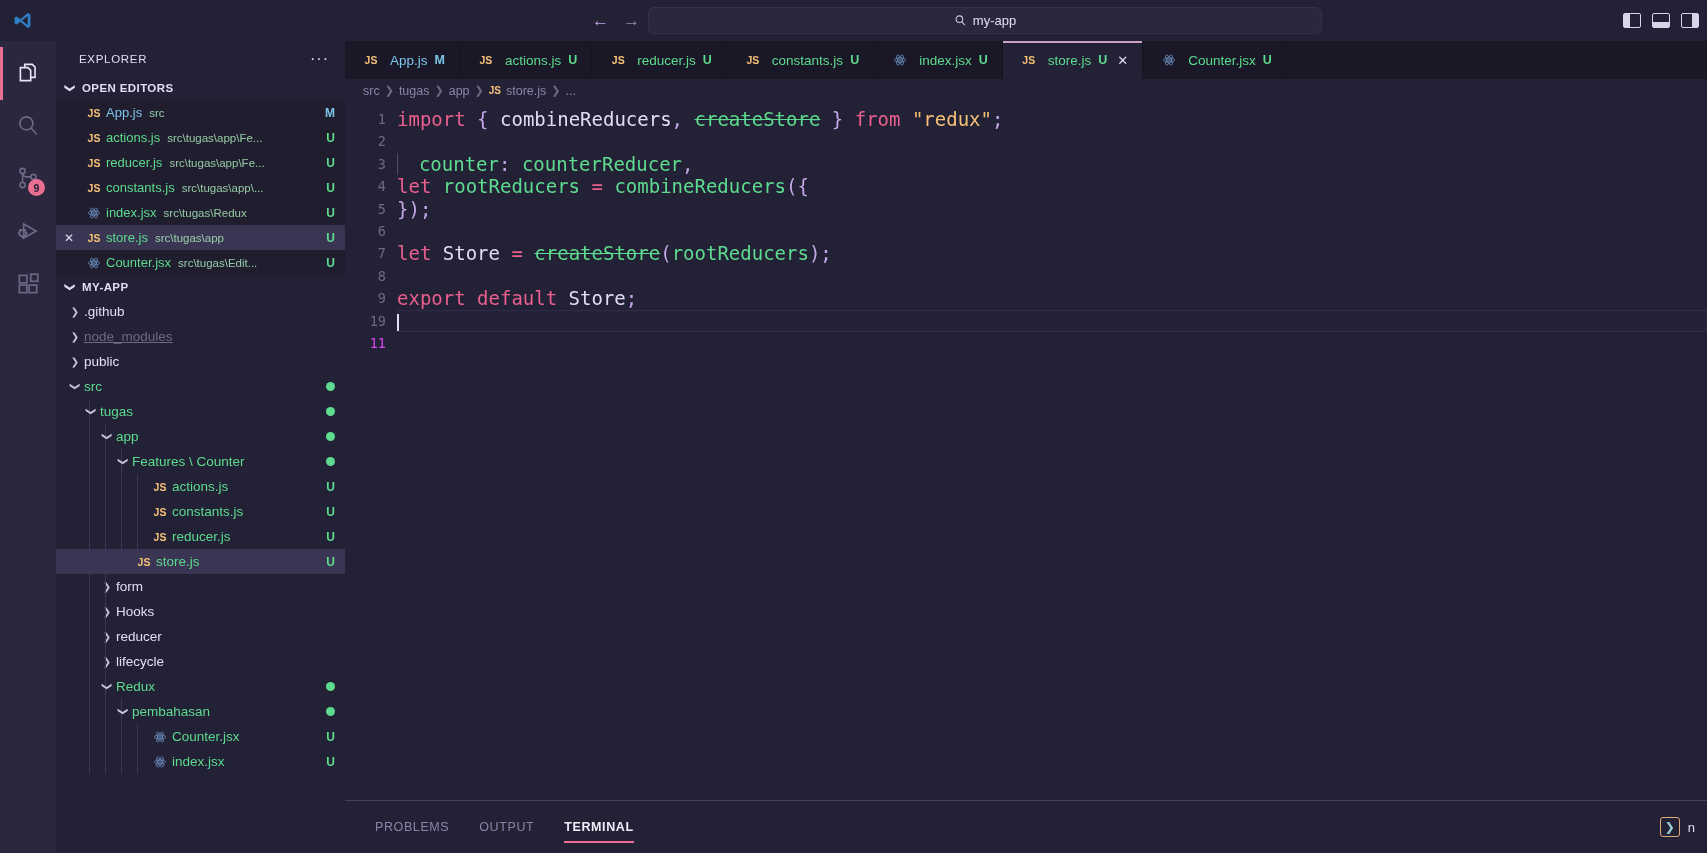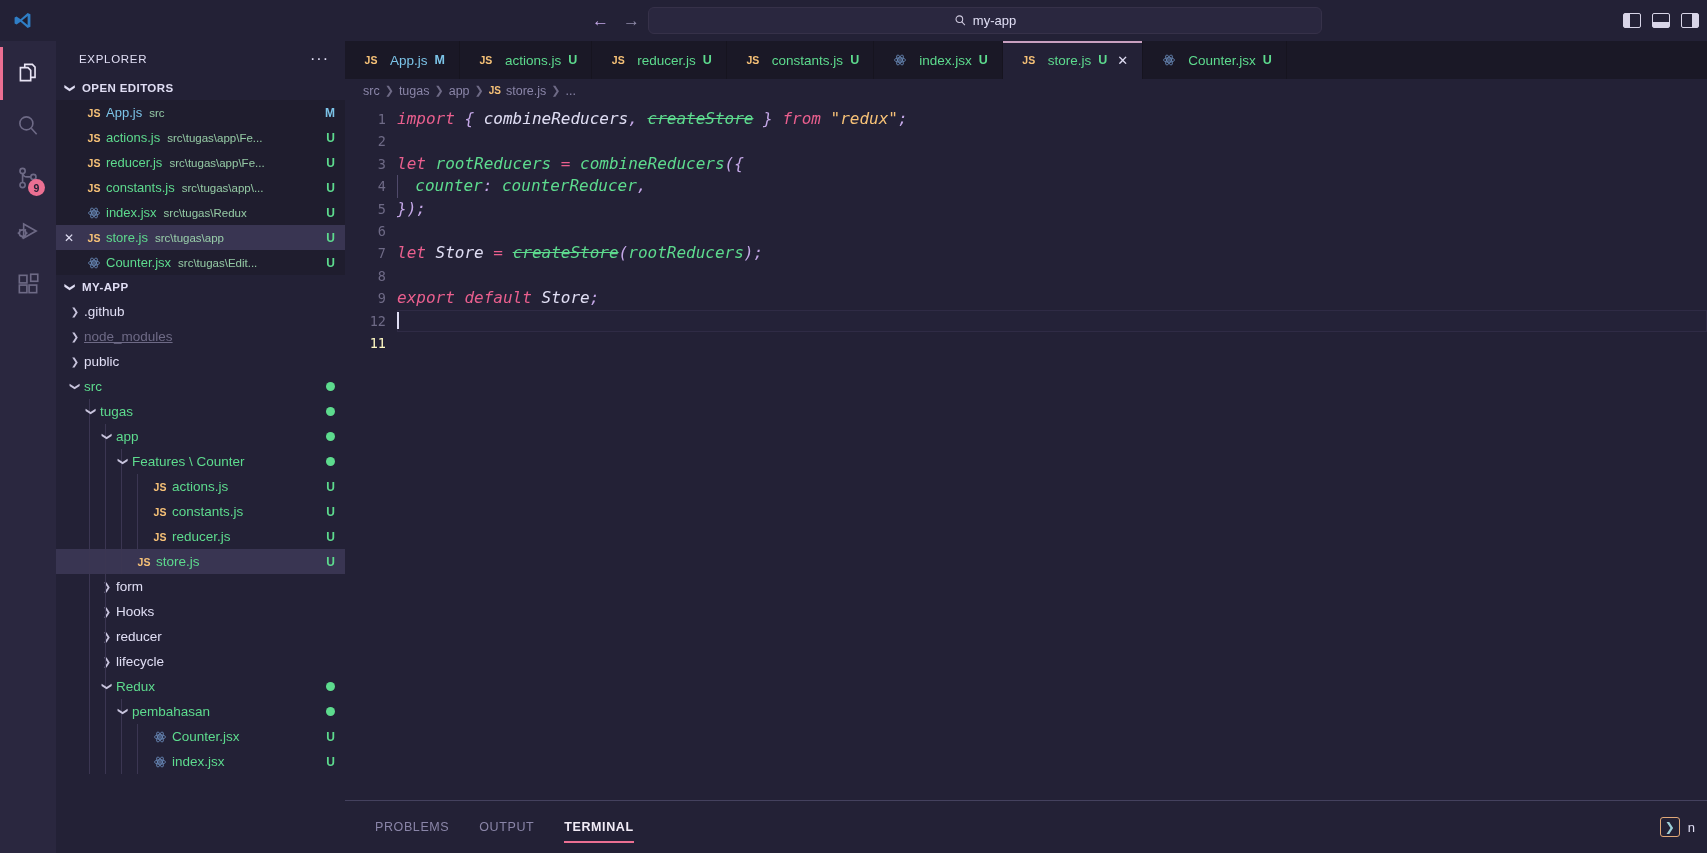--- a/index.html
+++ b/index.html
@@ -140,22 +140,22 @@
   }
   .bc-sep { color: #6e6a86; font-size: 11px; }
   .bc-js { color: #f6c177; font-size: 10px; font-weight: bold; }
 
   .code-wrap { flex: 1; display: flex; background: #232136; min-height: 0; position: relative; overflow: hidden; }
   .gutter { width: 52px; flex: 0 0 52px; padding-top: 6px; }
   .gutter div {
     height: 22.4px; line-height: 22.4px; text-align: right; padding-right: 11px;
     font-family: "DejaVu Sans Mono", monospace; font-size: 13.5px; color: #6e6a86;
   }
-  .gutter div.cur { color: #fef9c3; }
-  .code { flex: 1; padding-top: 6px; font-family: "DejaVu Sans Mono", monospace; font-size: 16px; font-style: italic; }
+  .gutter div.cur { color: #d946ef; }
+  .code { flex: 1; padding-top: 6px; font-family: "DejaVu Sans Mono", monospace; font-size: 19px; }
   .code .ln { height: 22.4px; line-height: 22.4px; white-space: pre; }
   .code .ln.cur { background: #2a273f33; box-shadow: inset 0 0 0 1px #2f2b45; }
   .kw { color: #ea5f8e; }
   .fn { color: #5ddb8e; }
   .var { color: #e0def4; }
   .str { color: #f6c177; }
   .punc { color: #c4a7e7; }
   .dep { color: #5ddb8e; text-decoration: line-through; }
   .indent-guide { display:inline-block; width: 1ch; border-left: 1px solid #504a6b; margin-right: -1px; }
   .caret { display:inline-block; width:1.5px; height:17px; background:#e0def4; vertical-align:-3px; }
@@ -582,28 +582,28 @@
         <div class="gutter" id="gutter">
             <div>1</div>
             <div>2</div>
             <div>3</div>
             <div>4</div>
             <div>5</div>
             <div>6</div>
             <div>7</div>
             <div>8</div>
             <div>9</div>
-            <div>12</div>
+            <div>19</div>
             <div class="cur">11</div>
           </div>
         <div class="code">
           <div class="ln"><span class="kw">import</span> <span class="punc">{</span> <span class="var">combineReducers</span><span class="punc">,</span> <span class="dep">createStore</span> <span class="punc">}</span> <span class="kw">from</span> <span class="str">"redux"</span><span class="punc">;</span></div>
           <div class="ln"> </div>
+          <div class="ln"><span class="indent-guide">&nbsp;</span><span>&nbsp;</span><span class="fn">counter</span><span class="punc">:</span> <span class="fn">counterReducer</span><span class="punc">,</span></div>
           <div class="ln"><span class="kw">let</span> <span class="fn">rootReducers</span> <span class="kw">=</span> <span class="fn">combineReducers</span><span class="punc">({</span></div>
-          <div class="ln"><span class="indent-guide">&nbsp;</span><span>&nbsp;</span><span class="fn">counter</span><span class="punc">:</span> <span class="fn">counterReducer</span><span class="punc">,</span></div>
           <div class="ln"><span class="punc">});</span></div>
           <div class="ln"> </div>
           <div class="ln"><span class="kw">let</span> <span class="var">Store</span> <span class="kw">=</span> <span class="dep">createStore</span><span class="punc">(</span><span class="fn">rootReducers</span><span class="punc">);</span></div>
           <div class="ln"> </div>
           <div class="ln"><span class="kw">export default</span> <span class="var">Store</span><span class="punc">;</span></div>
           <div class="ln cur"><span class="caret"></span></div>
         </div>
       </div>
 
       <div class="panel">

